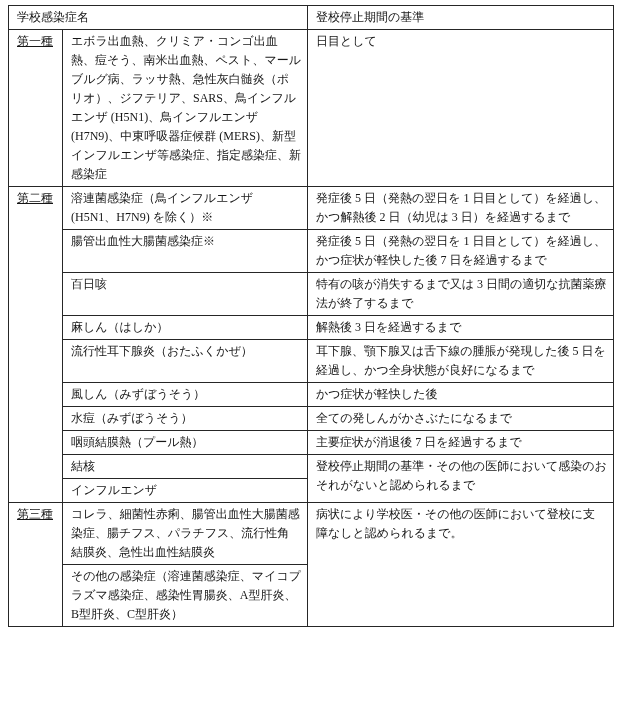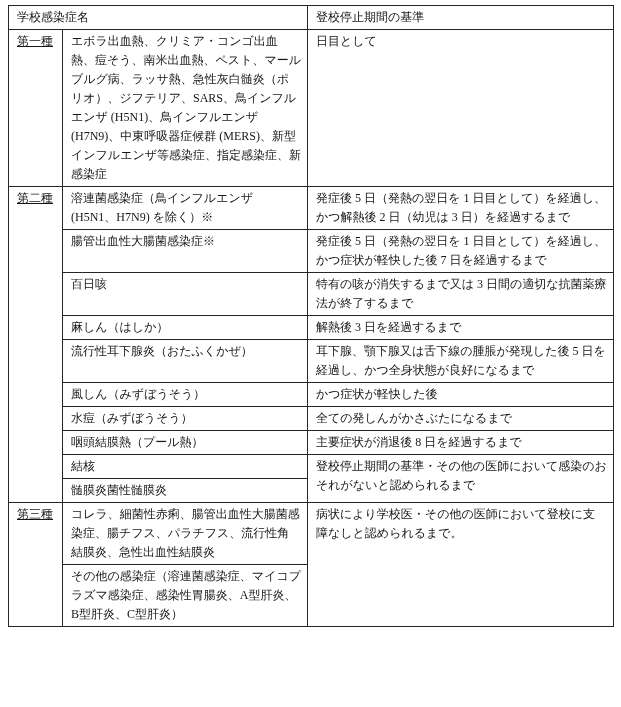--- a/index.html
+++ b/index.html
@@ -87,28 +87,28 @@
       <tr>
         <td>風しん（みずぼうそう）</td>
         <td>かつ症状が軽快した後</td>
       </tr>
       <tr>
         <td>水痘（みずぼうそう）</td>
         <td>全ての発しんがかさぶたになるまで</td>
       </tr>
       <tr>
         <td>咽頭結膜熱（プール熱）</td>
-        <td>主要症状が消退後 8 日を経過するまで</td>
+        <td>主要症状が消退後 7 日を経過するまで</td>
       </tr>
       <tr>
         <td>結核</td>
         <td rowspan="2">登校停止期間の基準・その他の医師において感染のおそれがないと認められるまで</td>
       </tr>
       <tr>
-        <td>髄膜炎菌性髄膜炎</td>
+        <td>インフルエンザ</td>
       </tr>
 
       <tr>
         <td class="category-cell" rowspan="2">第三種</td>
         <td>コレラ、細菌性赤痢、腸管出血性大腸菌感染症、腸チフス、パラチフス、流行性角結膜炎、急性出血性結膜炎</td>
         <td rowspan="2">病状により学校医・その他の医師において登校に支障なしと認められるまで。</td>
       </tr>
       <tr>
         <td>その他の感染症（溶連菌感染症、マイコプラズマ感染症、感染性胃腸炎、A型肝炎、B型肝炎、C型肝炎）</td>
       </tr>

